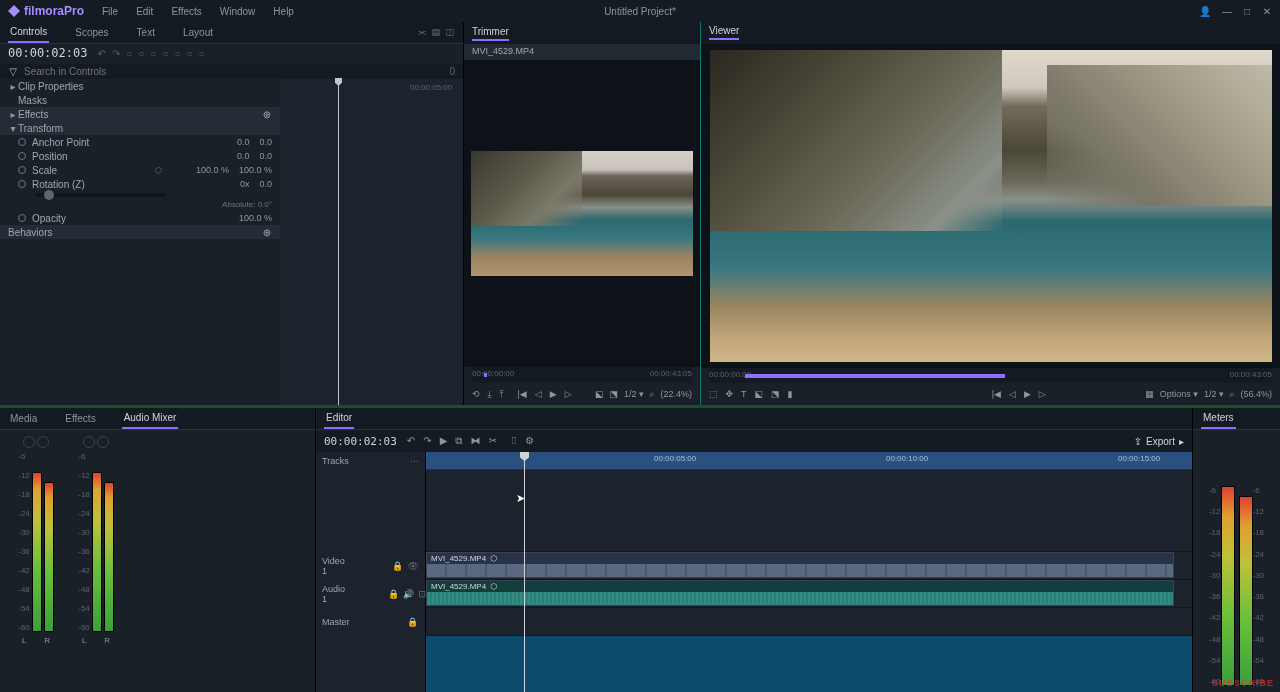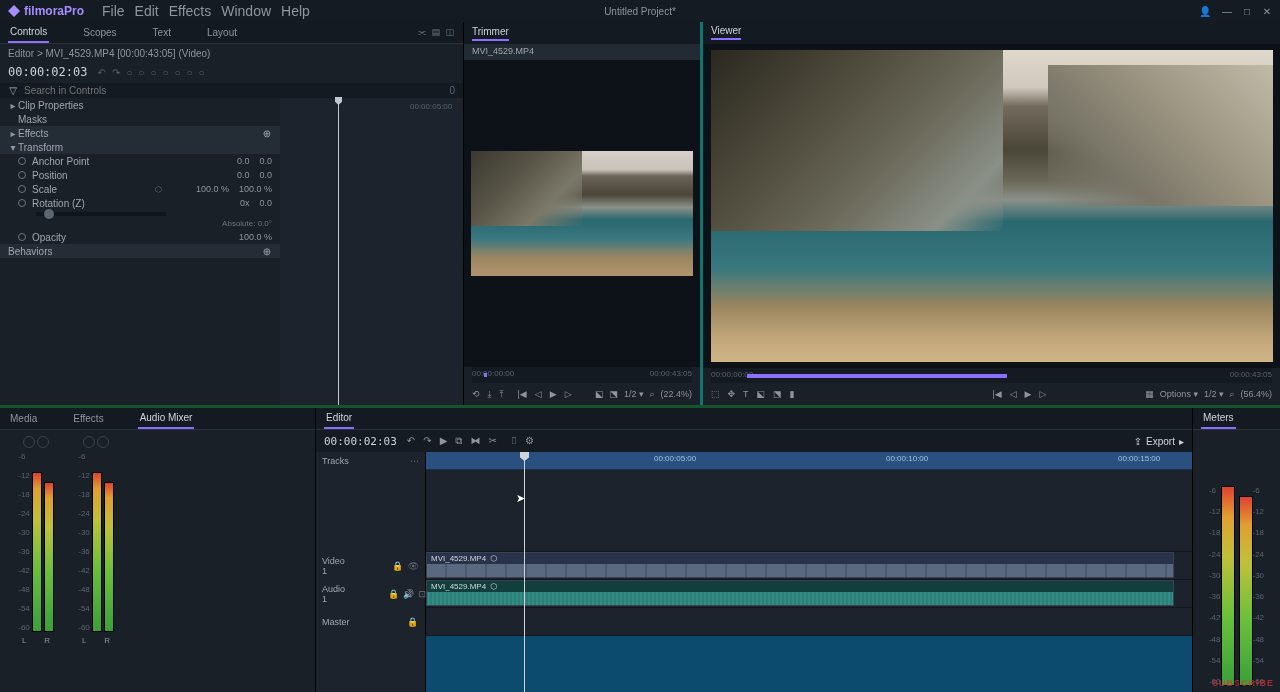--- a/index.html
+++ b/index.html
@@ -1,31 +1,31 @@
 <!DOCTYPE html>
 <html><head>
 <meta charset="utf-8">
 <style>
 * { margin: 0; padding: 0; box-sizing: border-box; font-family: -apple-system, "Segoe UI", sans-serif; }
 body { background: #0f1419; color: #b0b6bd; font-size: 10px; width: 1280px; height: 692px; overflow: hidden; user-select: none; }
 .title-bar { height: 22px; background: #151b22; display: flex; align-items: center; padding: 0 8px; }
 .logo { color: #a68eff; font-weight: bold; font-size: 12px; display: flex; align-items: center; gap: 4px; }
 .logo-icon { width: 12px; height: 12px; background: #a68eff; clip-path: polygon(50% 0, 100% 50%, 50% 100%, 0 50%); }
-.menu-bar { display: flex; gap: 10px; margin-left: 18px; font-size: 14px; color: #8d95a0; }
+.menu-bar { display: flex; gap: 18px; margin-left: 18px; font-size: 10px; color: #8d95a0; }
 .menu-item { cursor: pointer; }
 .title-center { position: absolute; left: 50%; transform: translateX(-50%); font-size: 10px; color: #8d95a0; }
 .win-ctrls { margin-left: auto; display: flex; gap: 10px; color: #8d95a0; font-size: 10px; align-items: center; }
 .win-ctrls span { cursor: pointer; }
 .app-body { display: flex; flex-direction: column; height: 670px; }
 .upper { display: flex; height: 383px; }
 .lower { display: flex; height: 287px; border-top: 3px solid #14532d; }
 
 
 .controls-panel { width: 463px; background: #1a2028; display: flex; flex-direction: column; }
-.panel-tabs { height: 22px; display: flex; align-items: center; gap: 32px; padding: 0 8px; background: #141a21; border-bottom: 1px solid #2b323b; font-size: 10px; }
+.panel-tabs { height: 22px; display: flex; align-items: center; gap: 24px; padding: 0 8px; background: #141a21; border-bottom: 1px solid #2b323b; font-size: 10px; }
 .panel-tab { color: #8d95a0; cursor: pointer; padding: 4px 2px; }
 .panel-tab.active { color: #d0d4da; border-bottom: 2px solid #8e6eff; }
 .controls-header { padding: 4px 8px; font-size: 10px; color: #8d95a0; background:#1a2028; }
 .time-row { display: flex; align-items: center; gap: 10px; padding: 2px 8px 4px; }
 .time-code { color: #d0d4da; font-size: 12px; font-family: monospace; }
 .time-icons { display: flex; gap: 6px; color: #555e6a; font-size: 10px; }
 .time-icons span { cursor: pointer; }
 .search-row { display: flex; align-items: center; gap: 6px; padding: 2px 8px; background: #141a21; }
 .search-input { flex: 1; background: transparent; border: none; color: #8d95a0; font-size: 10px; outline: none; }
 .ctrl-body { display: flex; flex: 1; }
@@ -54,21 +54,21 @@
 .trimmer-img::before { content:''; position:absolute; left:0; top:0; width:50%; height:60%; background: linear-gradient(135deg, #3a3830 0%, #5a5648 40%, #7a7868 70%, transparent 100%); }
 .scrubber { height: 16px; background: #141a21; position: relative; margin: 0 8px; }
 .scrubber-fill { position: absolute; left: 12px; top: 6px; height: 4px; width: 3px; background: #8e6eff; }
 .scrubber .st { position: absolute; left: 0; top: 2px; font-size: 8px; color: #5a6370; }
 .scrubber .et { position: absolute; right: 0; top: 2px; font-size: 8px; color: #5a6370; }
 .play-controls { height: 22px; display: flex; align-items: center; gap: 8px; padding: 0 8px; font-size: 9px; color: #8d95a0; justify-content:center;}
 .play-controls span { cursor: pointer; }
 .play-info { margin-left:auto; display:flex; gap:6px; align-items:center;}
 
 
-.viewer-panel { flex: 1; background: #1a2028; border-left: 3px solid #0f766e; display: flex; flex-direction: column; }
+.viewer-panel { flex: 1; background: #1a2028; border-left: 1px solid #0f766e; display: flex; flex-direction: column; }
 .viewer-viewport { flex: 1; background: #0d1218; display: flex; align-items: center; justify-content: center; padding: 6px; }
 .viewer-img { width: 562px; height: 312px; background: linear-gradient(to bottom, #e0d8cc 0%, #d0c8bc 12%, #736c5e 18%, #4a4638 32%, #6a6858 42%, #8a9088 48%, #2a6870 55%, #3a7880 70%, #9a8560 82%, #c0a578 92%, #d0b588 100%); position: relative; }
 .viewer-img::before { content:''; position:absolute; left:0; top:0; width:52%; height:58%; background: linear-gradient(135deg, #2a2820 0%, #4a4638 30%, #6a6858 60%, #8a9088 85%, transparent 100%); }
 .viewer-img::after { content:''; position:absolute; right:0; top:5%; width:40%; height:45%; background: linear-gradient(225deg, #c0baa8 0%, #9a9480 40%, #7a7668 70%, transparent 100%); }
 .viewer-scrubber { height: 16px; background: #141a21; position: relative; margin: 0 8px; }
 .viewer-scrubber-fill { position: absolute; left: 36px; top: 6px; height: 4px; width: 260px; background: #8e6eff; }
 
 
 .mixer-panel { width: 315px; background: #1a2028; display: flex; flex-direction: column; }
 .mixer-body { flex: 1; display: flex; gap: 4px; padding: 6px 8px; overflow:hidden;}
@@ -153,21 +153,20 @@
         <span class="panel-tab active">Controls</span>
         <span class="panel-tab">Scopes</span>
         <span class="panel-tab">Text</span>
         <span class="panel-tab">Layout</span>
         <div class="small-icons">
           <span class="ico">⫘</span>
           <span class="ico">▤</span>
           <span class="ico">◫</span>
         </div>
       </div>
-      <div class="controls-header">Editor &gt; MVI_4529.MP4 [00:00:43:05] (Video)</div>
       <div class="time-row">
         <span class="time-code">00:00:02:03</span>
         <div class="time-icons">
           <span>↶</span>
           <span>↷</span>
           <span>○</span>
           <span>○</span>
           <span>○</span>
           <span>○</span>
           <span>○</span>

